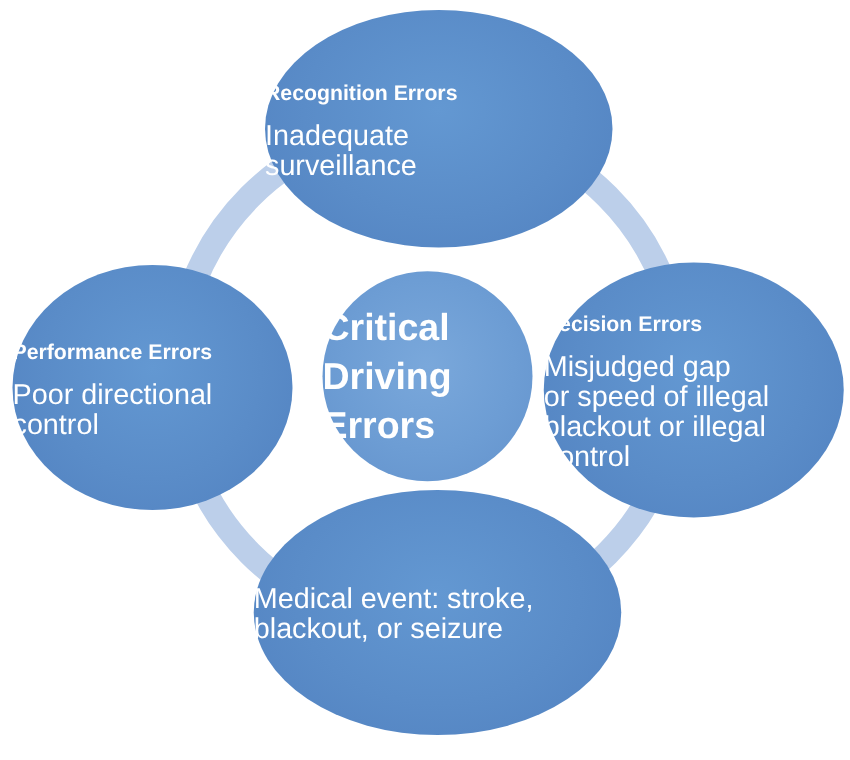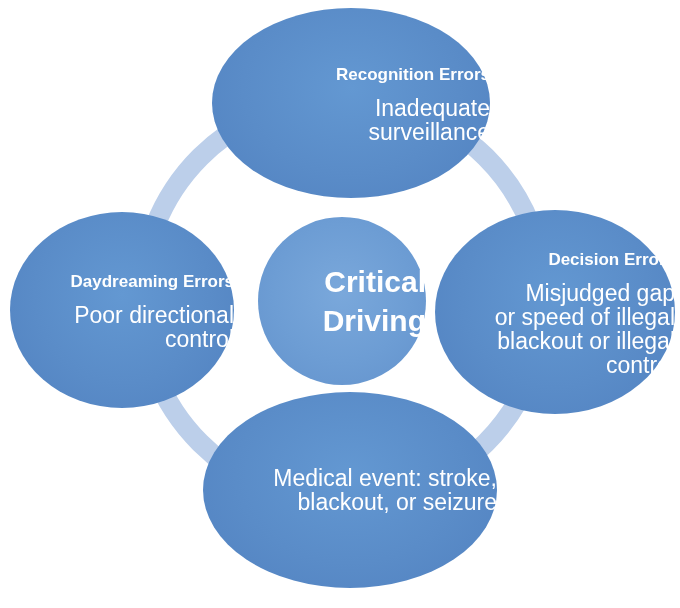--- a/index.html
+++ b/index.html
@@ -17,21 +17,21 @@
     width: 424px; height: 424px;
     box-sizing: border-box;
     border: 20px solid #bccfea;
     border-radius: 50%;
   }
   .node {
     position: absolute;
     border-radius: 50%;
     display: flex;
     flex-direction: column;
-    align-items: flex-end;
+    align-items: flex-start;
     justify-content: center;
     text-align: center;
     color: #ffffff;
   }
   .node.satellite {
     background: radial-gradient(ellipse at 50% 42%, #6398d2 0%, #5a8cc8 55%, #5181c0 100%);
   }
   .node.hub {
     background: radial-gradient(circle at 50% 45%, #7aa8db 0%, #6d9dd4 55%, #6392cc 100%);
   }
@@ -68,36 +68,37 @@
 
   <div class="ring"></div>
 
   <div class="node satellite node-recognition">
     <div class="heading">Recognition Errors</div>
     <div class="line">Inadequate</div>
     <div class="line">surveillance</div>
   </div>
 
   <div class="node satellite node-performance">
-    <div class="heading">Daydreaming Errors</div>
+    <div class="heading">Performance Errors</div>
     <div class="line">Poor directional</div>
     <div class="line">control</div>
   </div>
 
   <div class="node satellite node-decision">
     <div class="heading">Decision Errors</div>
     <div class="line">Misjudged gap</div>
     <div class="line">or speed of illegal</div>
     <div class="line">blackout or illegal</div>
     <div class="line">control</div>
   </div>
 
   <div class="node satellite node-nonperformance">
     <div class="line">Medical event: stroke,</div>
     <div class="line">blackout, or seizure</div>
   </div>
 
   <div class="node hub node-center">
     <div class="center-line">Critical</div>
     <div class="center-line">Driving</div>
+    <div class="center-line">Errors</div>
   </div>
 
 </div>
 
 </body></html>

